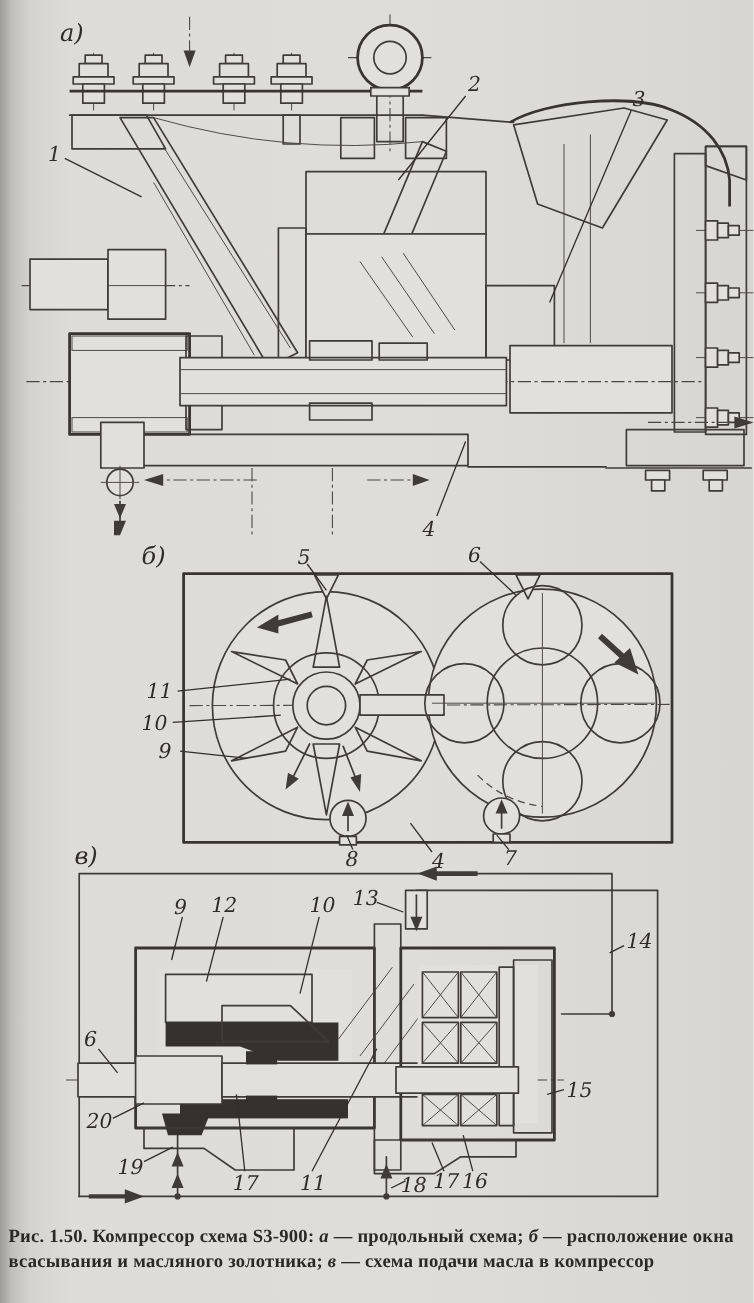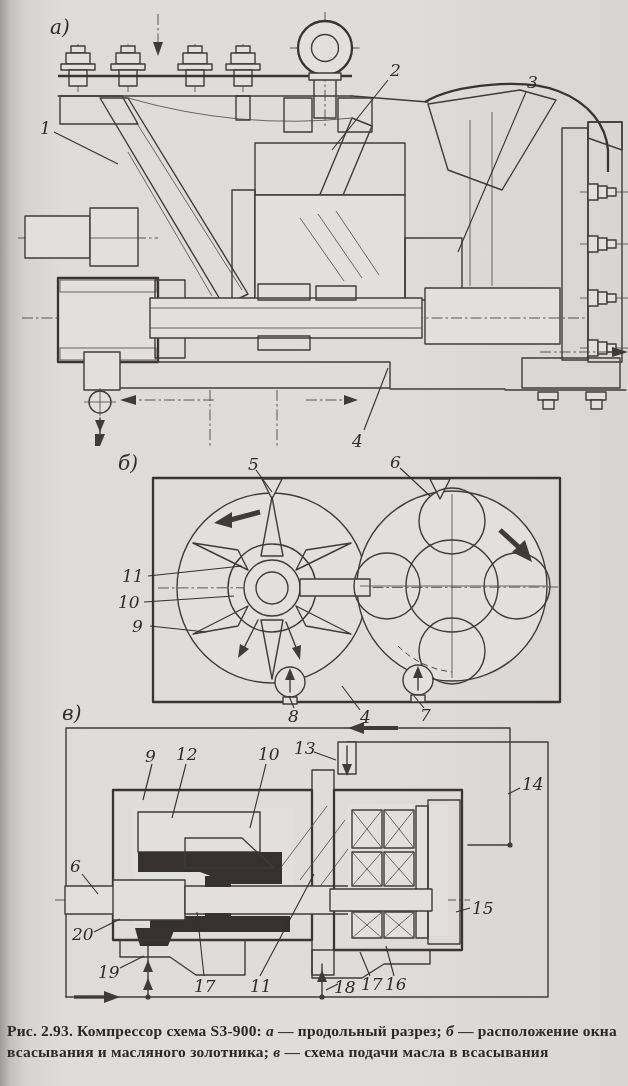--- a/index.html
+++ b/index.html
@@ -382,17 +382,17 @@
       <text class="callout" x="361" y="990">17</text>
       <line x1="394" y1="976" x2="386" y2="946" class="lead"></line>
       <text class="callout" x="385" y="990">16</text>
       <line x1="470" y1="908" x2="456" y2="912" class="lead"></line>
       <text class="callout" x="472" y="914">15</text>
     </g>
   </g>
 </svg>
 
 <div class="caption">
-  <span>Рис. 2.93.</span>
+  <span>Рис. 1.50.</span>
   <span>Компрессор схема S3-900:</span>
-  <i>а</i><span> — продольный разрез; </span><i>б</i><span> — расположение окна всасывания и масляного золотника; </span><i>в</i><span> — схема подачи масла в всасывания</span>
+  <i>а</i><span> — продольный схема; </span><i>б</i><span> — расположение окна всасывания и масляного золотника; </span><i>в</i><span> — схема подачи масла в компрессор</span>
 </div>
 </div>
 
 </body></html>

